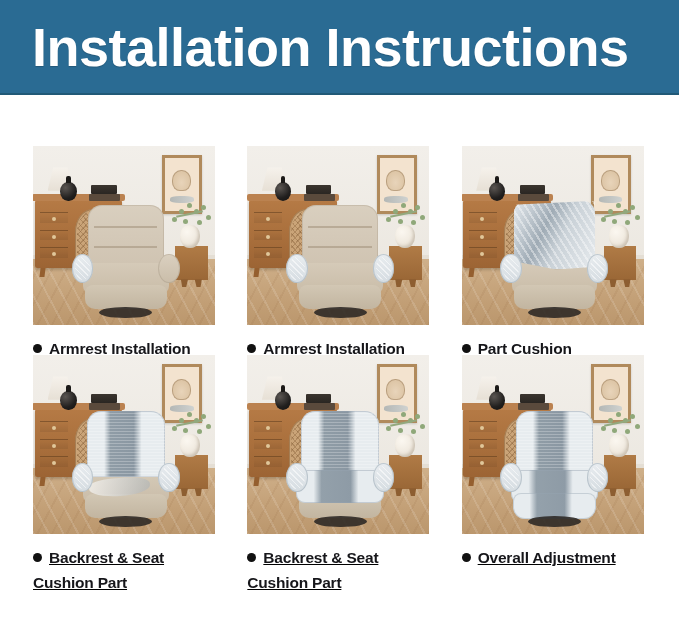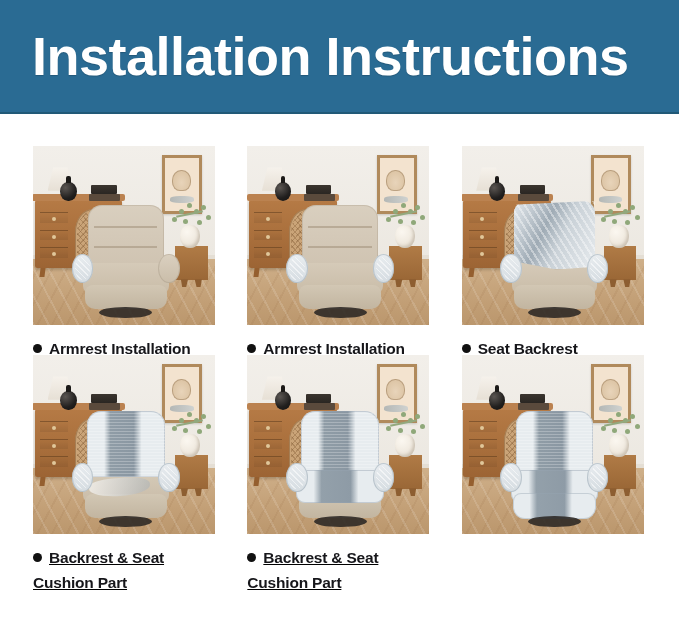--- a/index.html
+++ b/index.html
@@ -7,21 +7,21 @@
     width: 679px; height: 637px;
     background: #ffffff;
     font-family: "Liberation Sans", sans-serif;
     overflow: hidden;
   }
   .page { position: relative; width: 679px; height: 637px; background: #fff; }
 
   
   .banner {
     position: absolute; left: 0; top: 0;
-    width: 679px; height: 114px;
+    width: 679px; height: 95px;
     background: #2a6b93;
     border-bottom: 2px solid #215977;
     display: flex; align-items: center; text-align: center;
   }
   .banner-title {
     color: #ffffff;
     font-size: 54px;
     font-weight: 700;
     letter-spacing: -0.5px;
     padding-left: 32px;
@@ -433,21 +433,21 @@
             <div class="ch-back"></div>
             <div class="ch-seat"></div>
             <div class="ch-base"></div>
             <div class="drape-back"></div>
             <div class="arm left covered"></div>
             <div class="arm right covered"></div>
             <div class="ch-swivel"></div>
           </div>
         </div>
       </div>
-      <div class="caption"><span class="bullet"></span><span class="txt">Seat Backrest</span></div>
+      <div class="caption"><span class="bullet"></span><span class="txt">Part Cushion</span></div>
     </div>
 
     <div class="cell">
       <div class="thumb">
         <div class="scene">
           <div class="wall"></div>
           <div class="baseboard"></div>
           <div class="floor"></div>
           <div class="frame"></div>
           <div class="sideboard">
@@ -568,16 +568,17 @@
             <div class="ch-base"></div>
             <div class="cover-back"></div>
             <div class="cover-seat"></div>
             <div class="cover-skirt"></div>
             <div class="arm left covered"></div>
             <div class="arm right covered"></div>
             <div class="ch-swivel"></div>
           </div>
         </div>
       </div>
+      <div class="caption"><span class="bullet"></span><span class="txt">Overall Adjustment</span></div>
     </div>
 
   </div>
 </div>
 
 </body></html>

